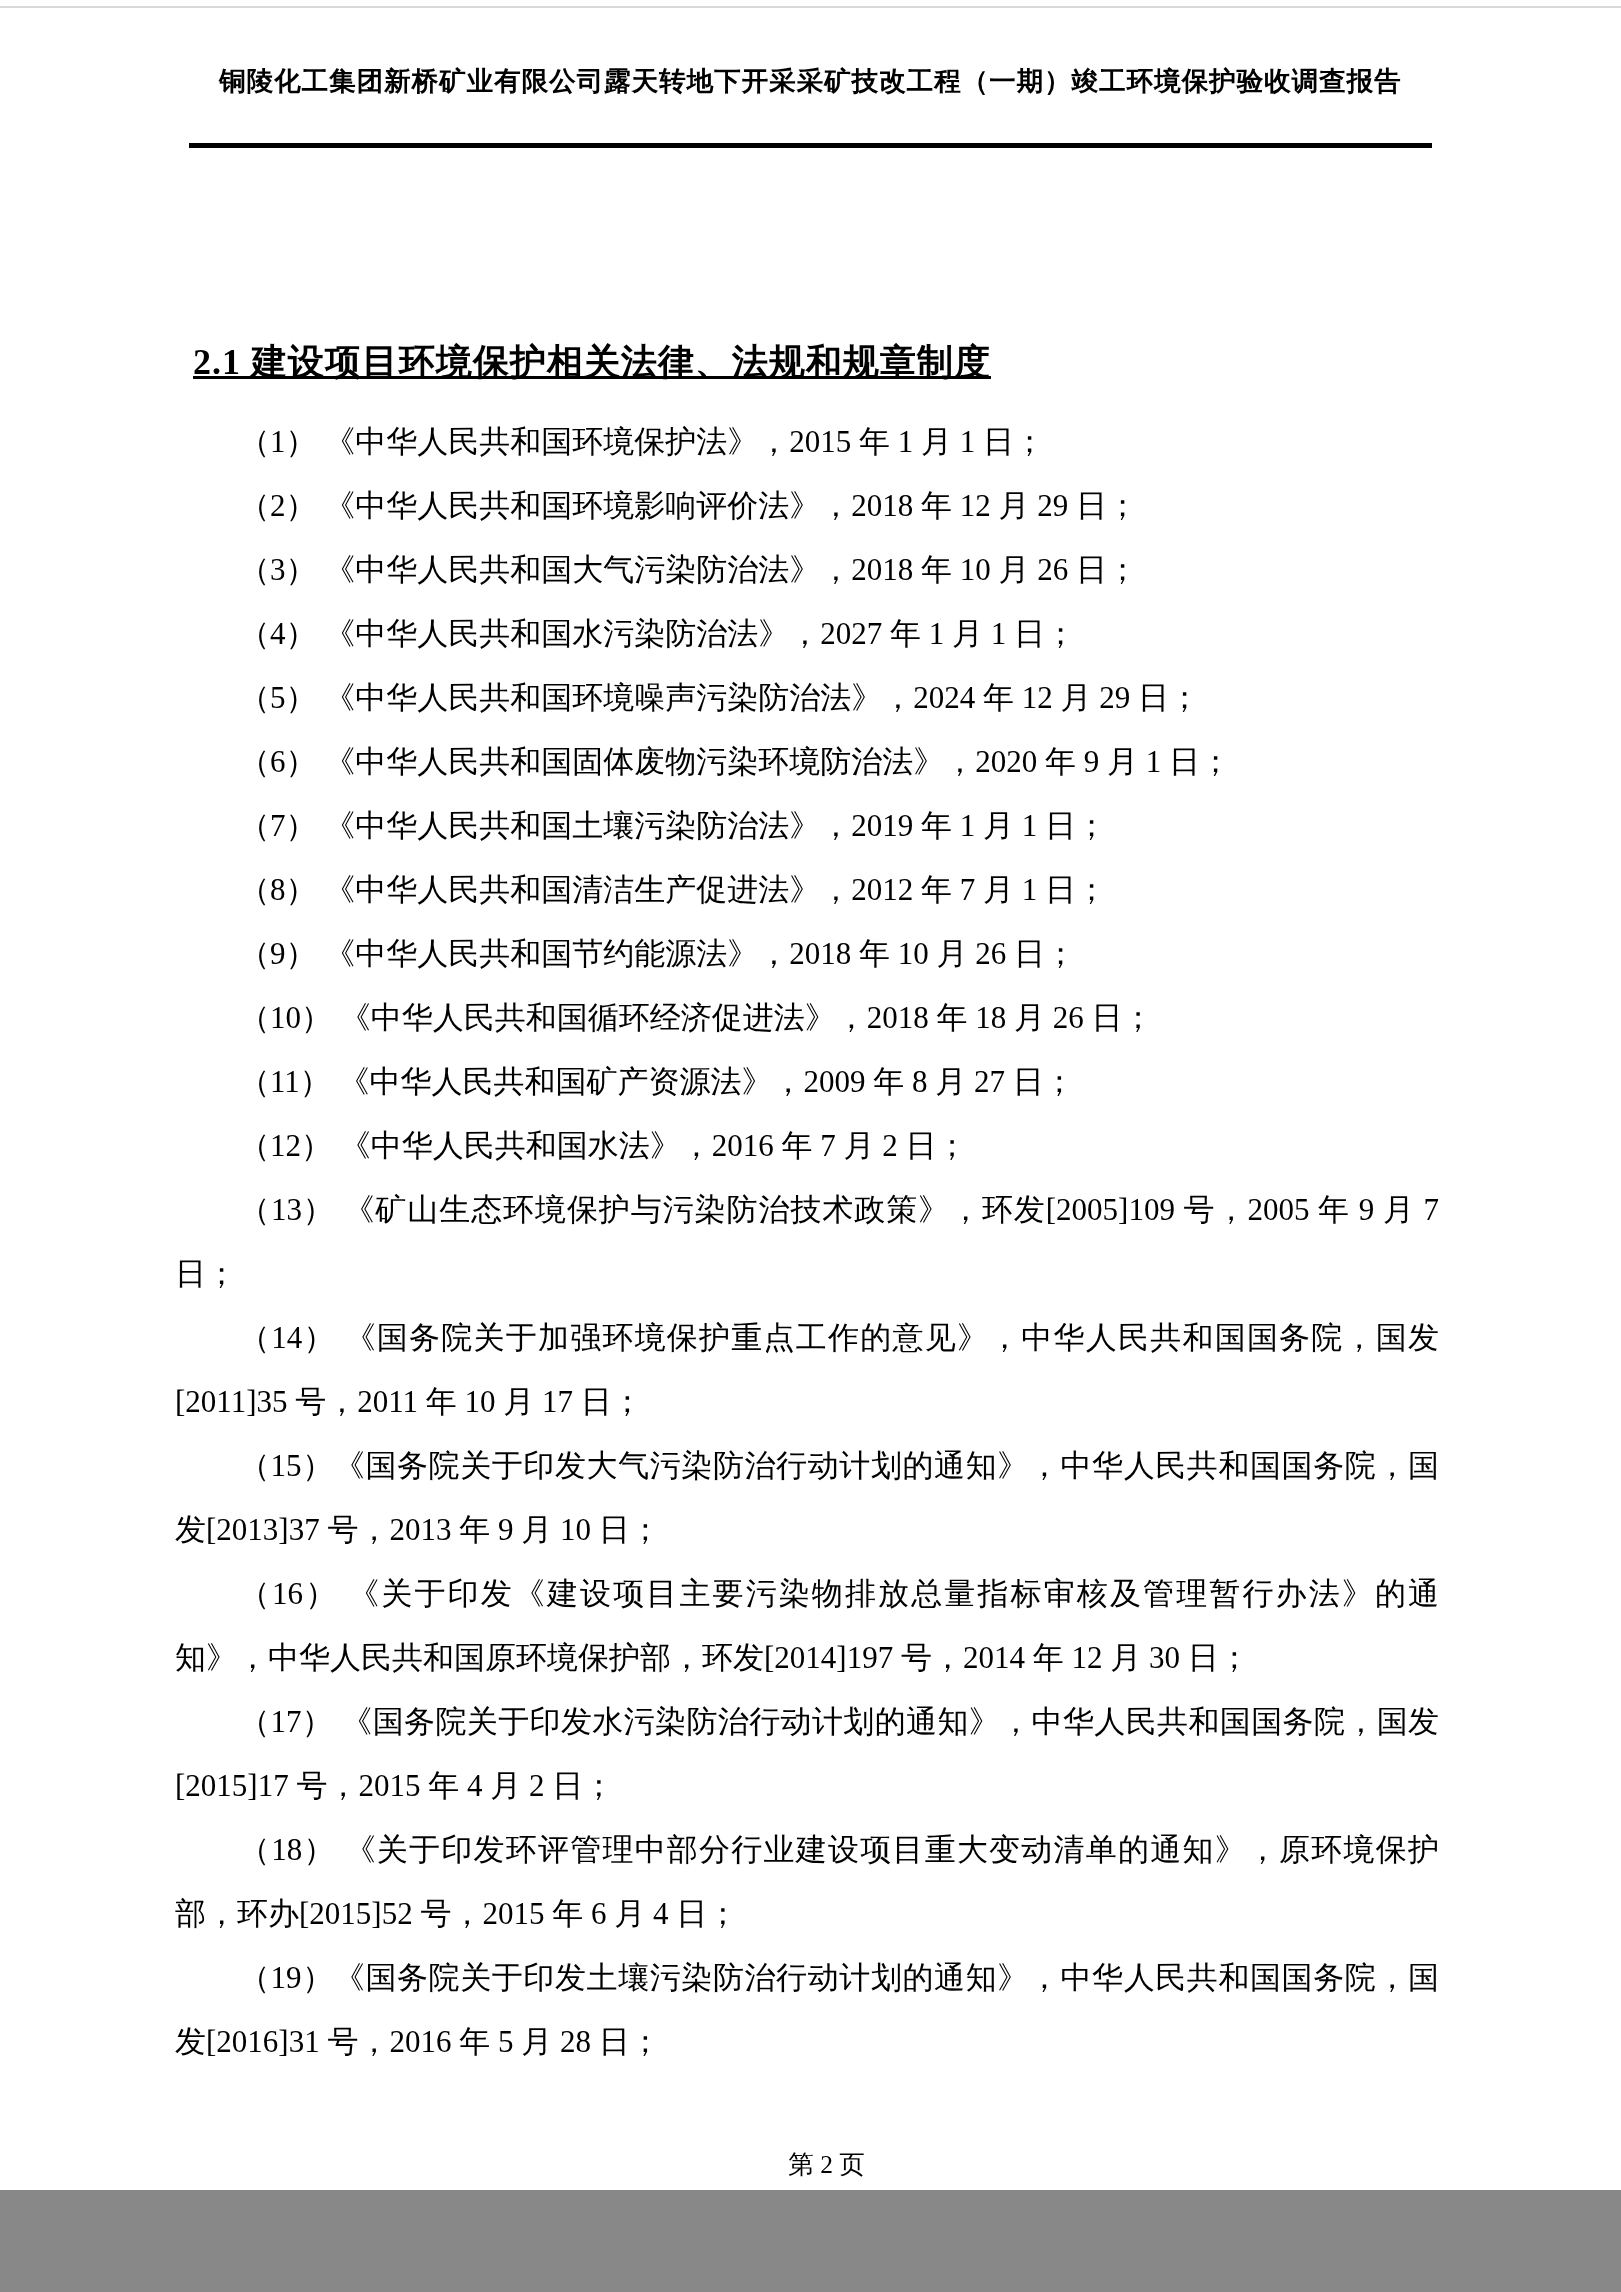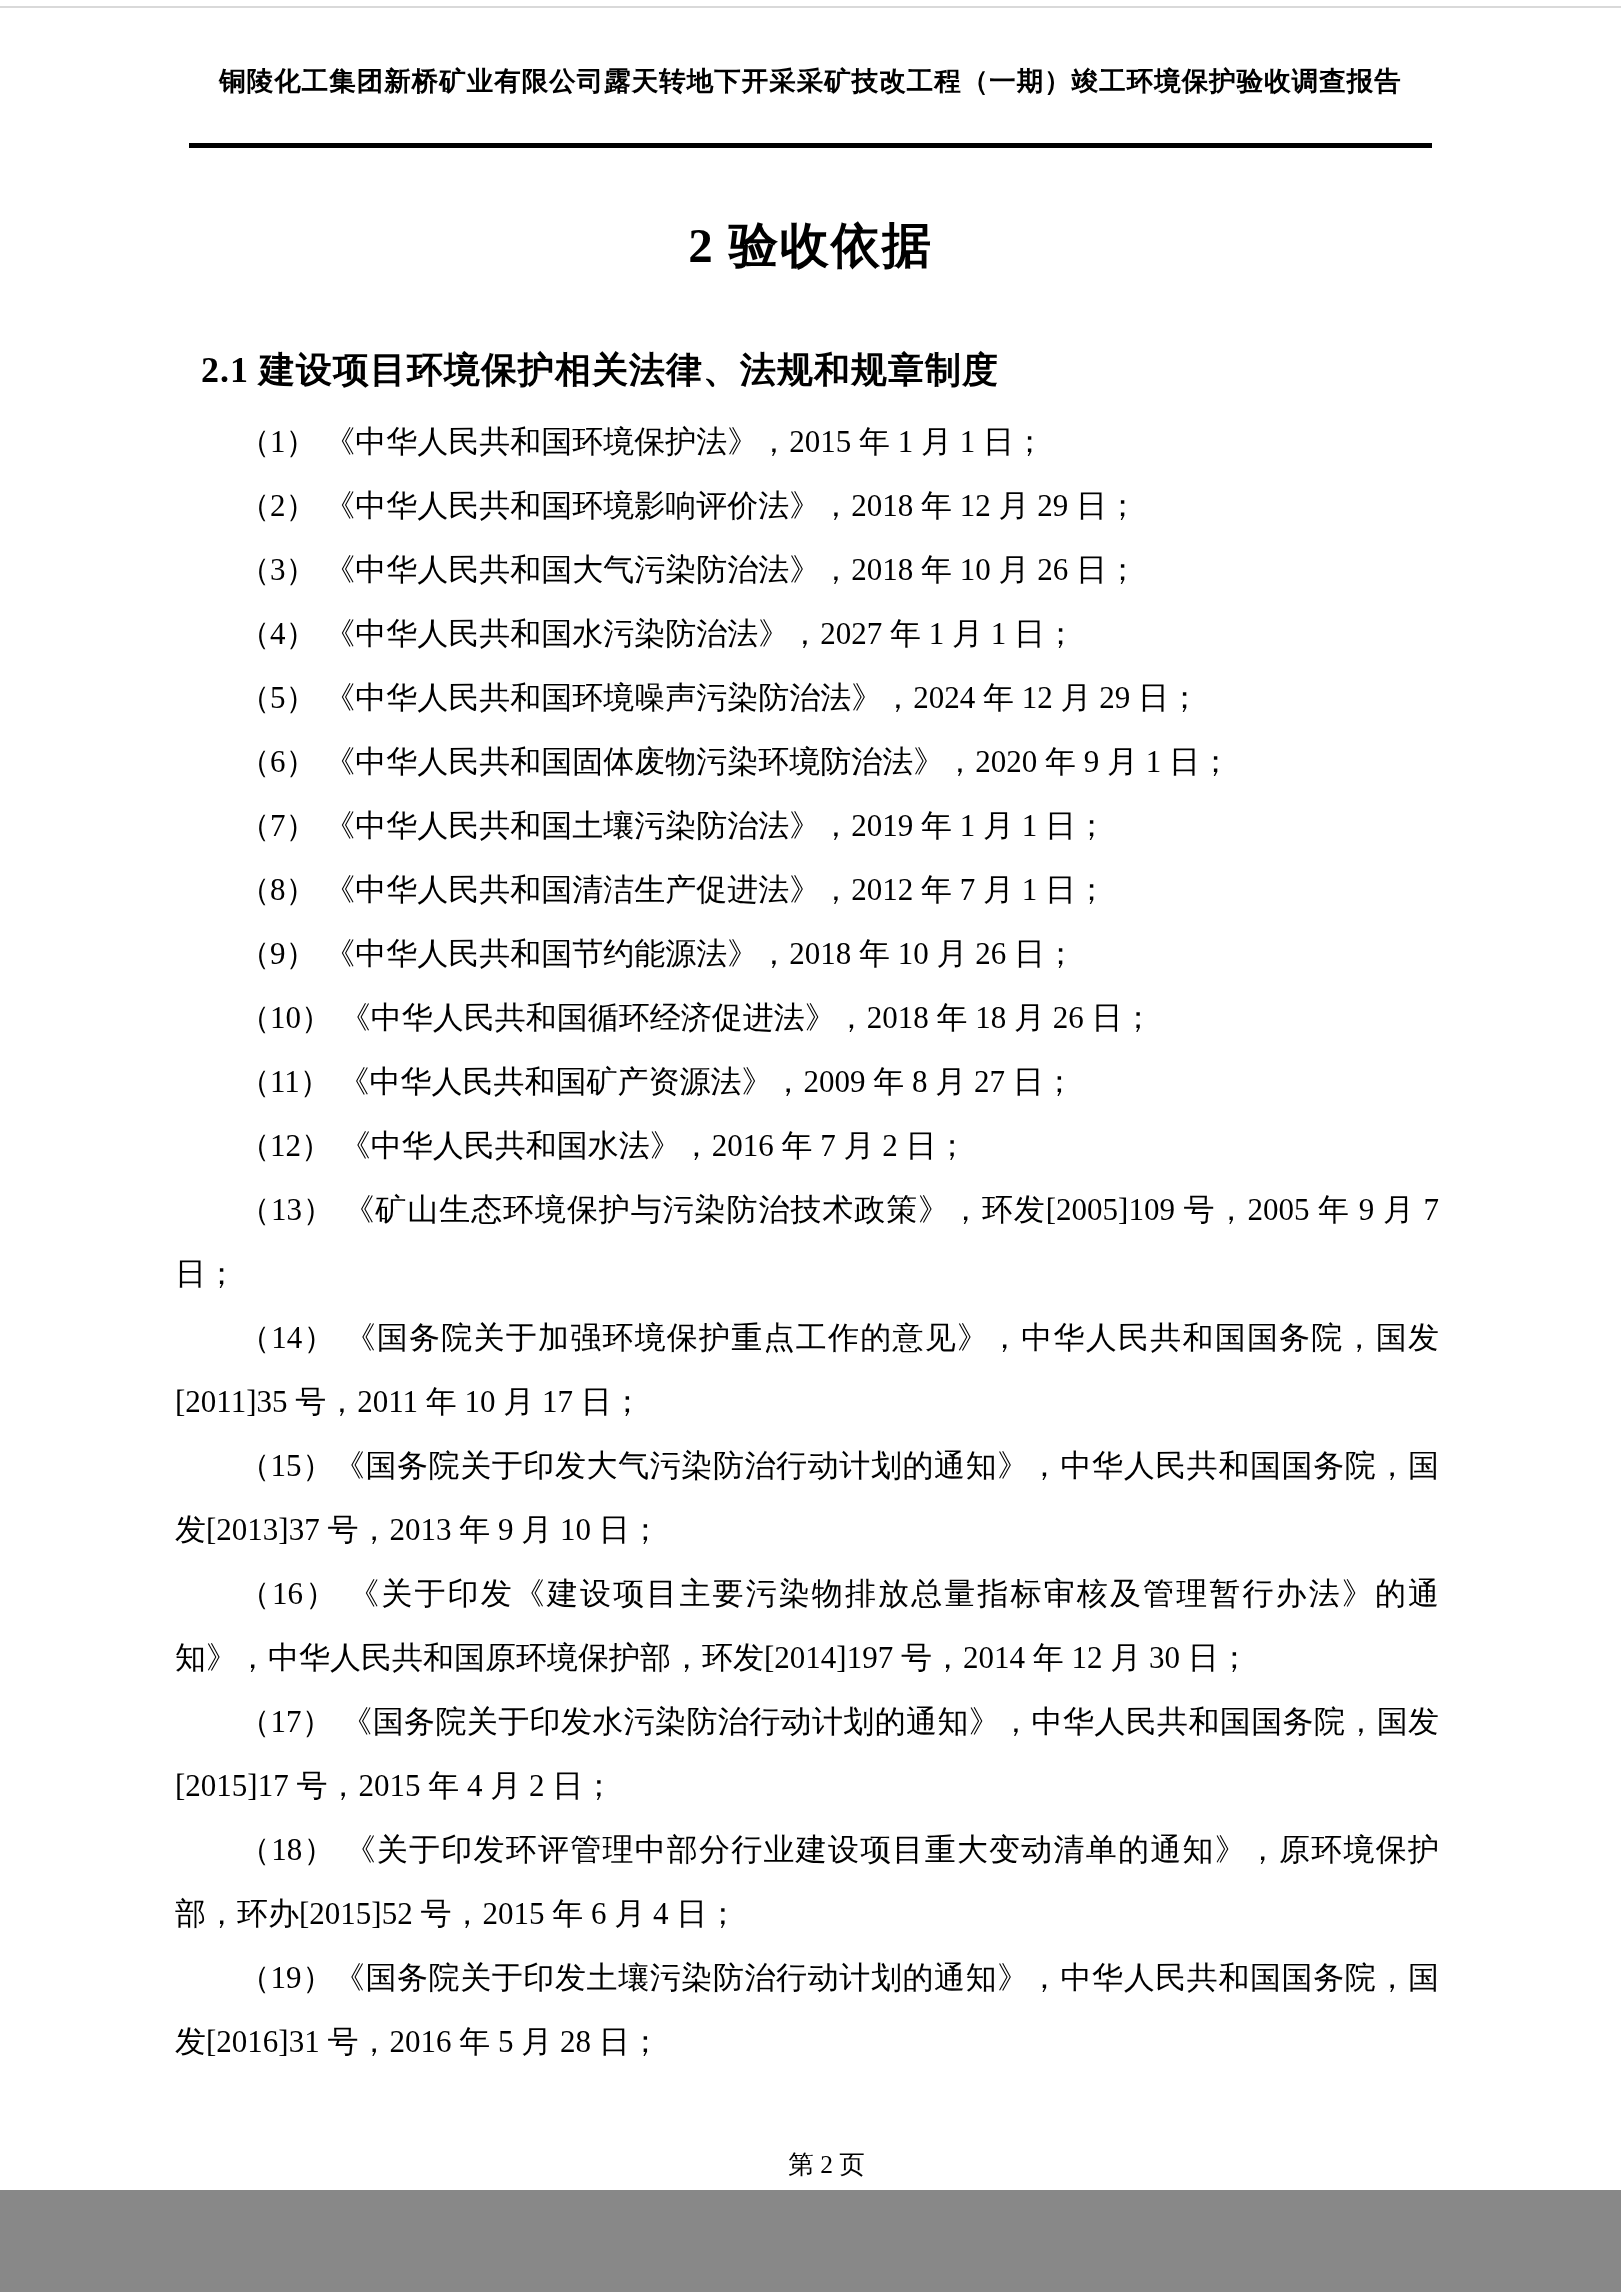--- a/index.html
+++ b/index.html
@@ -46,25 +46,26 @@
     font-size: 49px;
     line-height: 73px;
     font-weight: bold;
     letter-spacing: 2px;
   }
   .section-heading {
     position: absolute;
     top: 331px;
     left: 189px;
     right: 182px;
-    margin: 12px;
+    margin: 4px;
     font-size: 36px;
     line-height: 55px;
     font-weight: bold;
     letter-spacing: 1px;
+    text-decoration: underline;
   }
   .body-text {
     position: absolute;
     top: 410px;
     left: 175px;
     right: 182px;
   }
   .body-text p.para {
     margin: 0;
     font-size: 31px;
@@ -85,21 +86,20 @@
 <body>
 
 <div class="page">
 
   <div class="page-top-line"></div>
 
   <div class="running-header">铜陵化工集团新桥矿业有限公司露天转地下开采采矿技改工程（一期）竣工环境保护验收调查报告</div>
 
   <div class="header-rule"></div>
 
-  <h1 class="chapter-title">2  验收依据</h1>
 
   <h2 class="section-heading">2.1  建设项目环境保护相关法律、法规和规章制度</h2>
 
   <div class="body-text">
     <p class="para">（1） 《中华人民共和国环境保护法》，2015 年 1 月 1 日；</p>
     <p class="para">（2） 《中华人民共和国环境影响评价法》，2018 年 12 月 29 日；</p>
     <p class="para">（3） 《中华人民共和国大气污染防治法》，2018 年 10 月 26 日；</p>
     <p class="para">（4） 《中华人民共和国水污染防治法》，2027 年 1 月 1 日；</p>
     <p class="para">（5） 《中华人民共和国环境噪声污染防治法》，2024 年 12 月 29 日；</p>
     <p class="para">（6） 《中华人民共和国固体废物污染环境防治法》，2020 年 9 月 1 日；</p>

